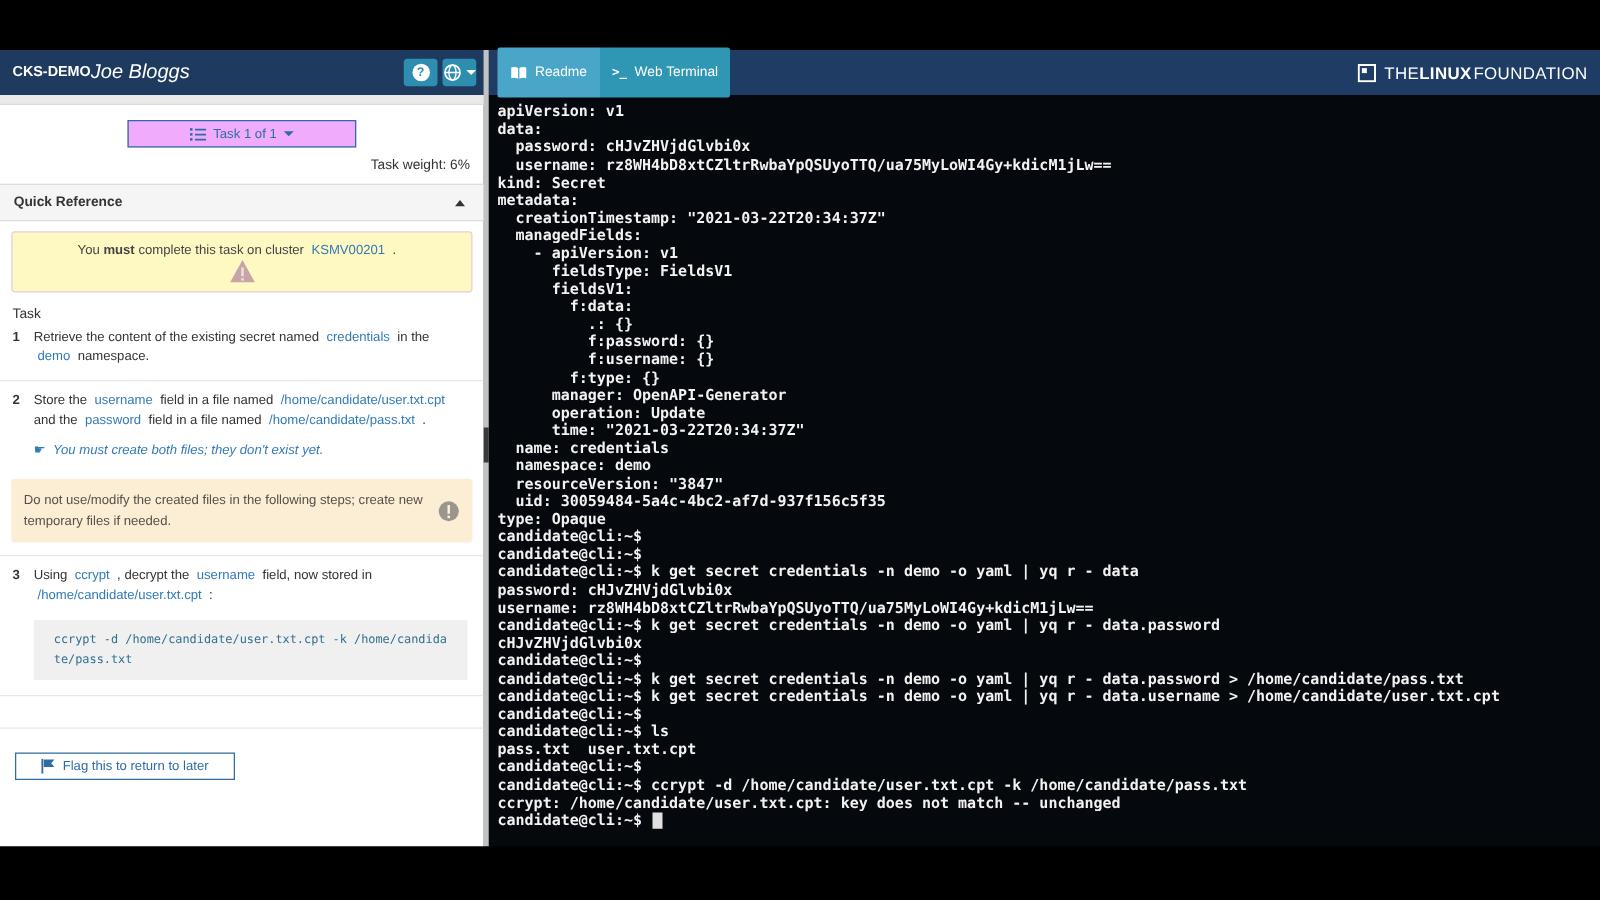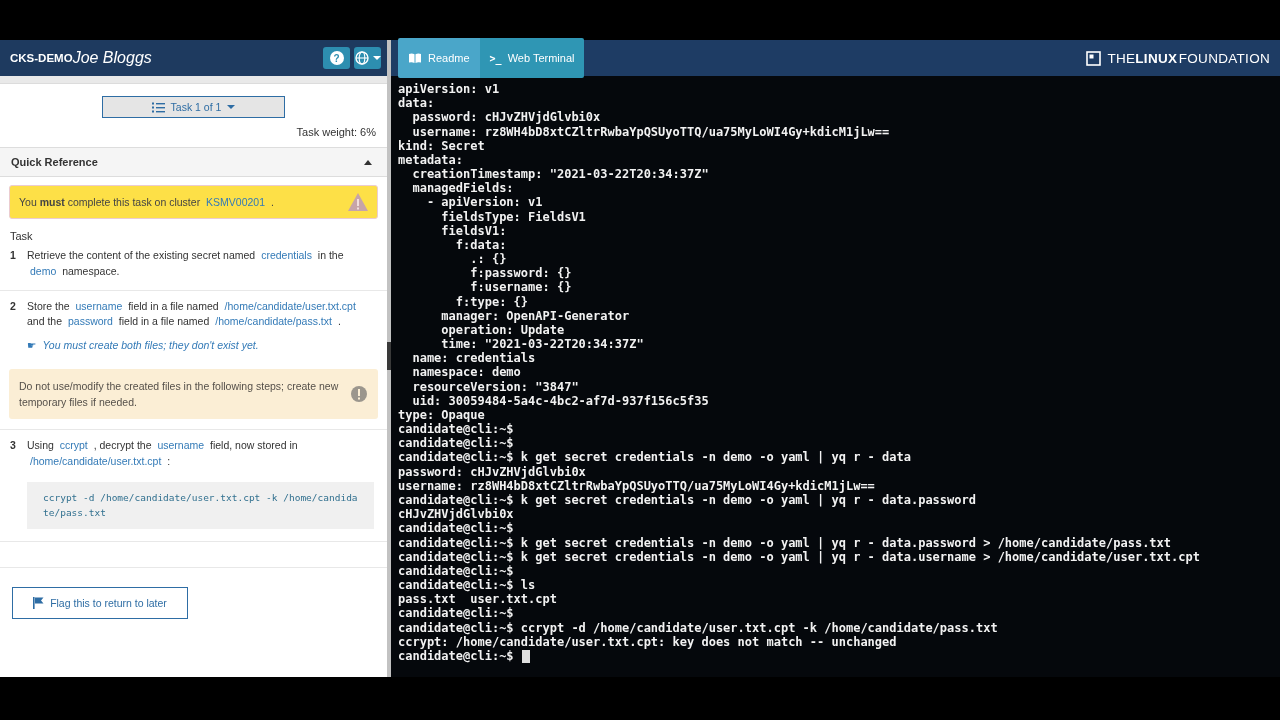--- a/index.html
+++ b/index.html
@@ -13,44 +13,44 @@
   .lp-header{height:36px;background:#1e3a5f;display:flex;align-items:center;padding:0 6px;flex:none;}
   .lp-title{color:#fff;font-weight:bold;font-size:11.5px;margin-left:4px;}
   .lp-user{flex:1;color:#fff;font-size:16px;font-style:italic;}
   .lp-btn{width:27px;height:22px;background:#2d8eb0;border-radius:3px;display:flex;align-items:center;justify-content:center;margin-left:4px;cursor:pointer;}
   .help-circle{width:14px;height:14px;border-radius:50%;background:#fff;color:#2d8eb0;font-weight:bold;font-size:10px;display:flex;align-items:center;justify-content:center;}
   .caret-down-white{width:0;height:0;border-left:4px solid transparent;border-right:4px solid transparent;border-top:4px solid #fff;margin-left:4px;}
   .lp-strip{height:7px;background:#e9e9e9;border-bottom:1px solid #dcdcdc;flex:none;}
   .lp-body{flex:1;font-size:10.5px;color:#333;overflow:hidden;}
 
   .task-nav{display:flex;justify-content:center;margin-top:12px;}
-  .task-btn{border:1px solid #2e6da4;background:#e5e5e5;color:#2e6da4;font-size:10.5px;height:22px;width:183px;display:flex;align-items:center;justify-content:center;gap:6px;cursor:pointer;}
+  .task-btn{border:1px solid #2e6da4;background:#f0abfc;color:#2e6da4;font-size:10.5px;height:22px;width:183px;display:flex;align-items:center;justify-content:center;gap:6px;cursor:pointer;}
   .caret-down-blue{width:0;height:0;border-left:4px solid transparent;border-right:4px solid transparent;border-top:4px solid #2e6da4;}
   .weight-row{text-align:right;padding:8px 11px 9px;font-size:11px;color:#333;}
 
   .qr-header{background:#f5f5f5;border-top:1px solid #ddd;border-bottom:1px solid #ddd;padding:8px 11px;font-weight:bold;font-size:11px;color:#333;display:flex;align-items:center;justify-content:space-between;cursor:pointer;}
   .caret-up-dark{width:0;height:0;border-left:4px solid transparent;border-right:4px solid transparent;border-bottom:5px solid #333;margin-right:4px;}
 
-  .alert-danger{margin:8px 9px 0;background:#fde047;border:1px solid #ebccd1;border-radius:3px;padding:7px 9px;display:flex;align-items:center;color:#444;line-height:1.4;}
+  .alert-danger{margin:8px 9px 0;background:#fef9c3;border:1px solid #ebccd1;border-radius:3px;padding:7px 20px;display:flex;align-items:center;color:#444;line-height:1.4;flex-direction:column;}
   .alert-text{flex:1;padding-right:8px;}
   .seg-b{font-weight:bold;}
   .seg-code{color:#337ab7;padding:0 3px;}
   .task-heading{font-weight:normal;font-size:11px;margin:11px 10px 3px;}
   .step{display:flex;padding:3px 13px 7px 10px;line-height:1.5;}
   .step-num{width:17px;flex:none;font-weight:bold;}
   .step-text{flex:1;}
   .divider{border-top:1px solid #e8e8e8;margin:3px 0 5px;}
   .tip{color:#337ab7;font-style:italic;padding:1px 13px 10px 27px;line-height:1.4;}
   .hand-icon{font-style:normal;margin-right:6px;}
   .note-box{margin:6px 9px 10px;background:#fbeed5;border-radius:3px;padding:9px 10px;color:#55504a;line-height:1.55;display:flex;align-items:center;}
   .note-text{flex:1;padding-right:10px;}
   .codeblock{margin:5px 13px 12px 27px;background:#f0f0f0;padding:8px 16px;font-family:"DejaVu Sans Mono",monospace;font-size:9.5px;color:#31708f;word-break:break-all;line-height:1.65;}
   .hr2{border-top:1px solid #e8e8e8;margin-top:10px;}
   .hr3{border-top:1px solid #e8e8e8;margin-top:25px;}
-  .flag-btn{margin:19px 0 0 12px;width:176px;height:32px;border:1px solid #2e6da4;background:#fff;color:#2e6da4;font-size:10.5px;display:flex;align-items:center;justify-content:center;gap:6px;cursor:pointer;}
+  .flag-btn{margin:19px 0 0 12px;width:176px;height:22px;border:1px solid #2e6da4;background:#fff;color:#2e6da4;font-size:10.5px;display:flex;align-items:center;justify-content:center;gap:6px;cursor:pointer;}
 
   
   .panel-scrollbar{width:4px;background:#c2c2c2;position:relative;flex:none;}
   .panel-scrollbar .thumb{position:absolute;left:0;top:302px;width:4px;height:28px;background:#3a3a3a;}
 
   
   .terminal-panel{flex:1;display:flex;flex-direction:column;background:#05080c;min-width:0;}
   .term-header{height:36px;background:#1e3c64;display:flex;align-items:center;padding:0 10px 0 7px;flex:none;}
   .term-tab{height:40px;display:flex;align-items:center;gap:6px;padding:0 10px;color:#fff;font-size:11px;cursor:pointer;}
   .tab-readme{background:#4aa6c9;border-radius:2px 0 0 2px;}

